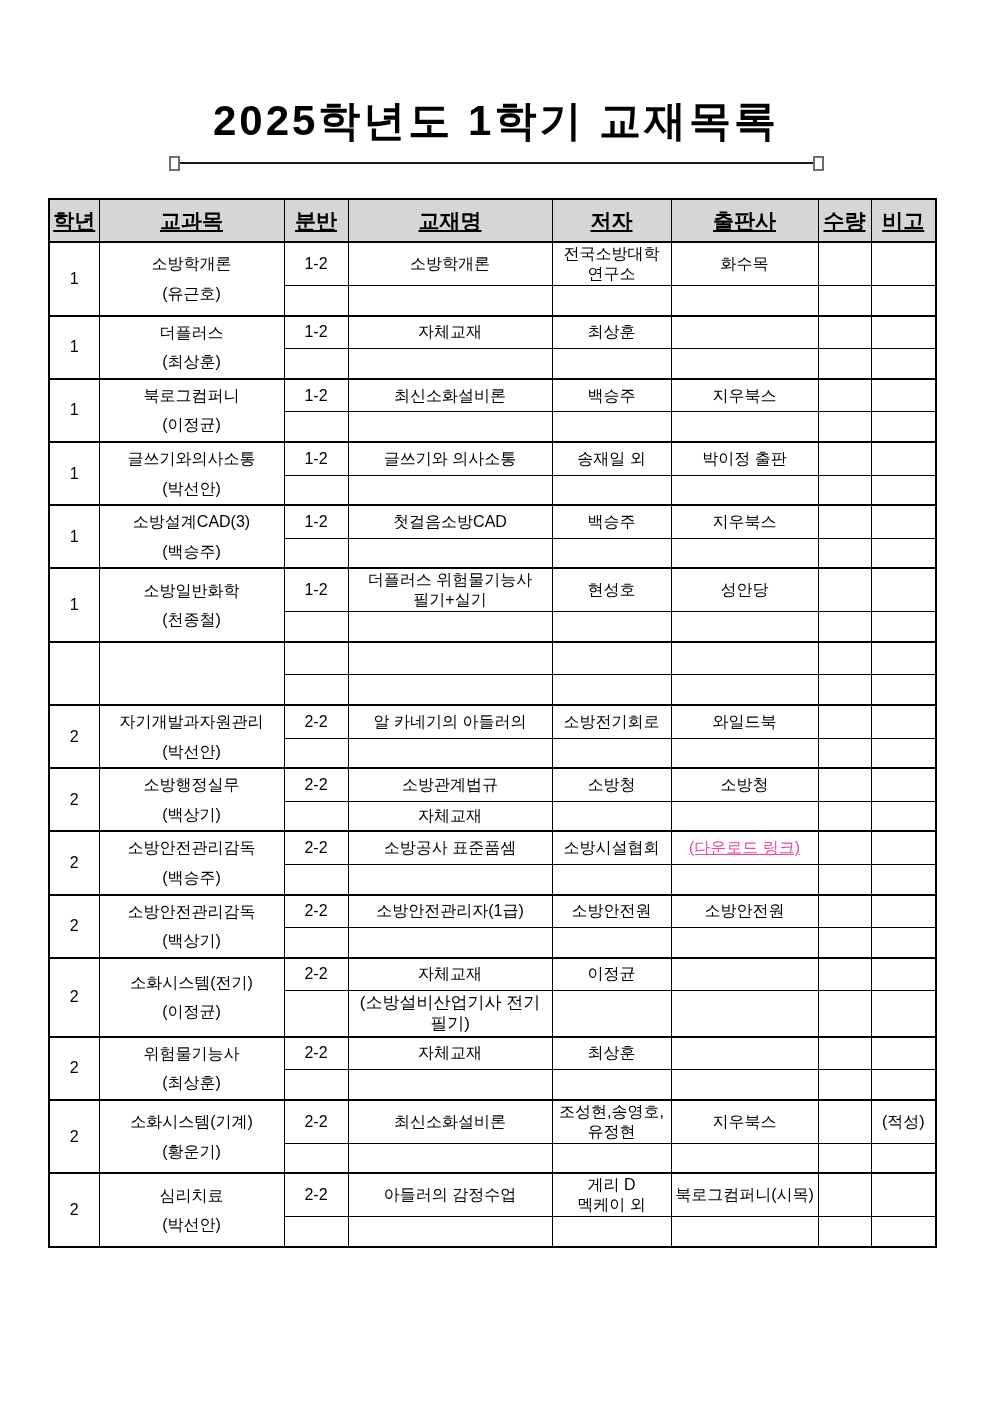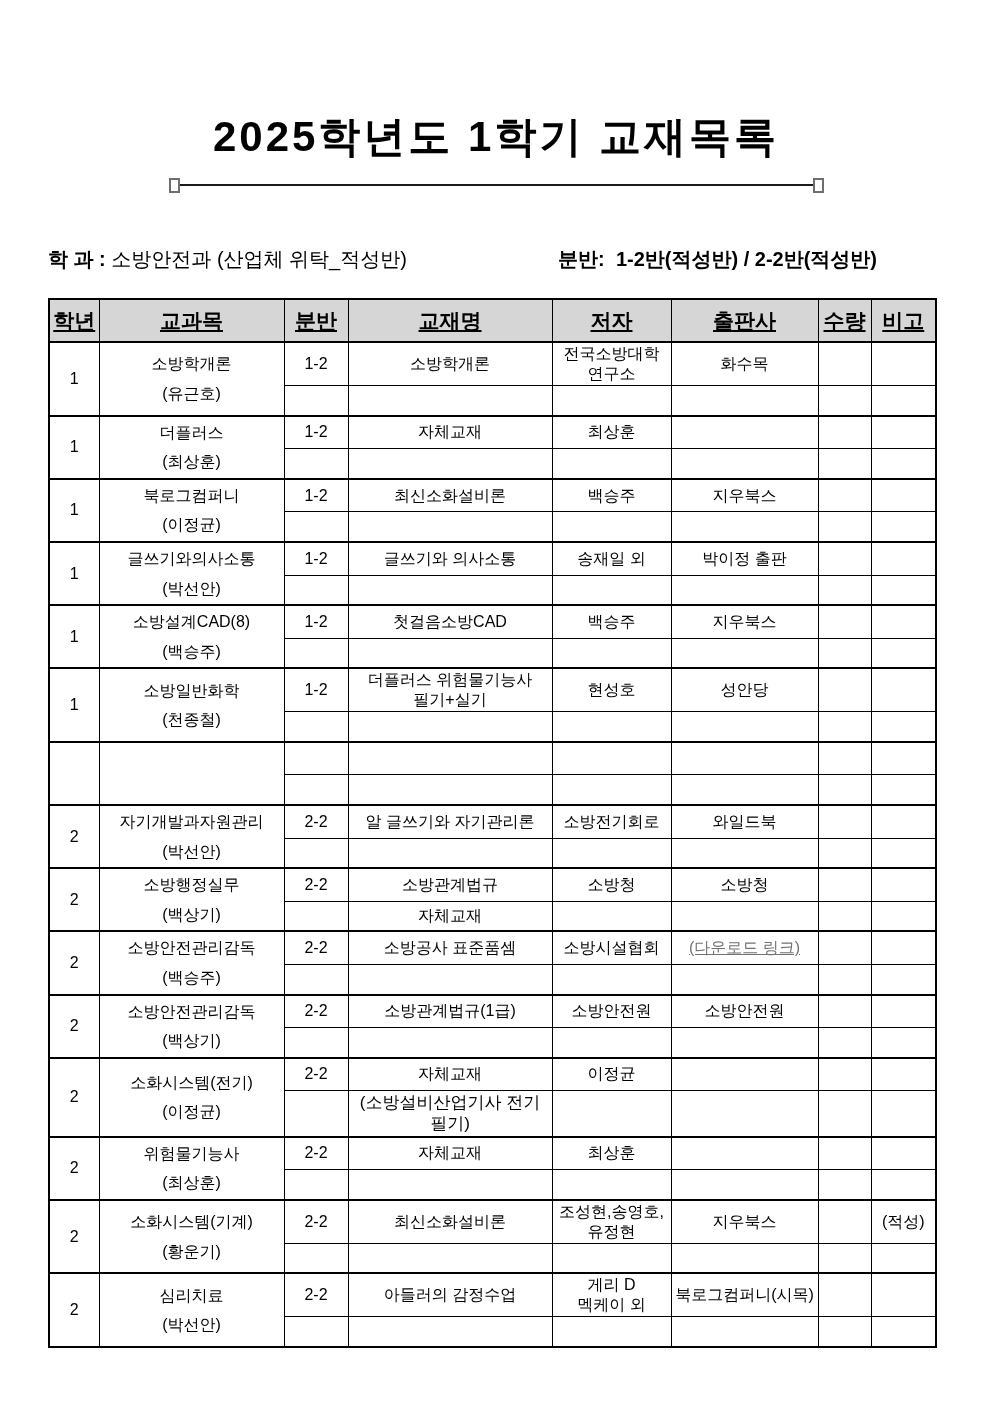--- a/index.html
+++ b/index.html
@@ -11,21 +11,21 @@
   }
   .page {
     position: relative;
     width: 992px;
     height: 1403px;
     background: #fff;
     overflow: hidden;
   }
   
   .doc-title {
-    margin: 16px;
+    margin: 0;
     padding-top: 98px;
     text-align: center;
     font-size: 42px;
     font-weight: 800;
     letter-spacing: 3px;
     line-height: 1.1;
   }
   .title-rule {
     width: 655px;
     margin: 10px auto 0 auto;
@@ -91,48 +91,38 @@
     line-height: 1.25;
     white-space: pre-line;
   }
   .book-table td.c-subject {
     line-height: 1.85;
   }
   .book-table td.small-note {
     font-size: 17px;
   }
   .book-table td.link-cell {
-    color: #737373;
+    color: #ec4899;
     text-decoration: underline;
     cursor: pointer;
   }
 </style>
 </head>
 <body>
 
 <div class="page">
 
   <h1 class="doc-title">2025학년도 1학기 교재목록</h1>
 
   <div class="title-rule">
     <span class="handle"></span>
     <span class="rule"></span>
     <span class="handle"></span>
   </div>
 
-  <div class="meta">
-    <span>
-      <span class="lbl">학 과 :</span>
-      <span class="val">소방안전과 (산업체 위탁_적성반)</span>
-    </span>
-    <span>
-      <span class="lbl">분반:</span>&nbsp;
-      <span class="val-bold">1-2반(적성반) / 2-2반(적성반)</span>
-    </span>
-  </div>
 
   <table class="book-table">
     <colgroup>
       <col style="width:50px">
         <col style="width:185px">
         <col style="width:64px">
         <col style="width:204px">
       <col style="width:119px">
         <col style="width:147px">
         <col style="width:53px">
@@ -227,21 +217,21 @@
       <td></td>
       <td class="c-book2"></td>
       <td></td>
       <td></td>
       <td></td>
       <td></td>
     </tr>
 
     <tr class="sub1">
       <td class="c-grade" rowspan="2">1</td>
-      <td class="c-subject" rowspan="2">소방설계CAD(8)
+      <td class="c-subject" rowspan="2">소방설계CAD(3)
 (백승주)</td>
       <td class="c-ban">1-2</td>
       <td class="c-book">첫걸음소방CAD</td>
       <td class="c-author">백승주</td>
       <td class="c-pub">지우북스</td>
       <td class="c-qty"></td>
       <td class="c-note"></td>
     </tr>
     <tr class="sub2">
       <td></td>
@@ -290,21 +280,21 @@
       <td></td>
       <td></td>
       <td></td>
     </tr>
 
     <tr class="sub1">
       <td class="c-grade" rowspan="2">2</td>
       <td class="c-subject" rowspan="2">자기개발과자원관리
 (박선안)</td>
       <td class="c-ban">2-2</td>
-      <td class="c-book">알 글쓰기와 자기관리론</td>
+      <td class="c-book">알 카네기의 아들러의</td>
       <td class="c-author">소방전기회로</td>
       <td class="c-pub">와일드북</td>
       <td class="c-qty"></td>
       <td class="c-note"></td>
     </tr>
     <tr class="sub2">
       <td></td>
       <td class="c-book2"></td>
       <td></td>
       <td></td>
@@ -350,21 +340,21 @@
       <td></td>
       <td></td>
       <td></td>
     </tr>
 
     <tr class="sub1">
       <td class="c-grade" rowspan="2">2</td>
       <td class="c-subject" rowspan="2">소방안전관리감독
 (백상기)</td>
       <td class="c-ban">2-2</td>
-      <td class="c-book">소방관계법규(1급)</td>
+      <td class="c-book">소방안전관리자(1급)</td>
       <td class="c-author">소방안전원</td>
       <td class="c-pub">소방안전원</td>
       <td class="c-qty"></td>
       <td class="c-note"></td>
     </tr>
     <tr class="sub2">
       <td></td>
       <td class="c-book2"></td>
       <td></td>
       <td></td>

